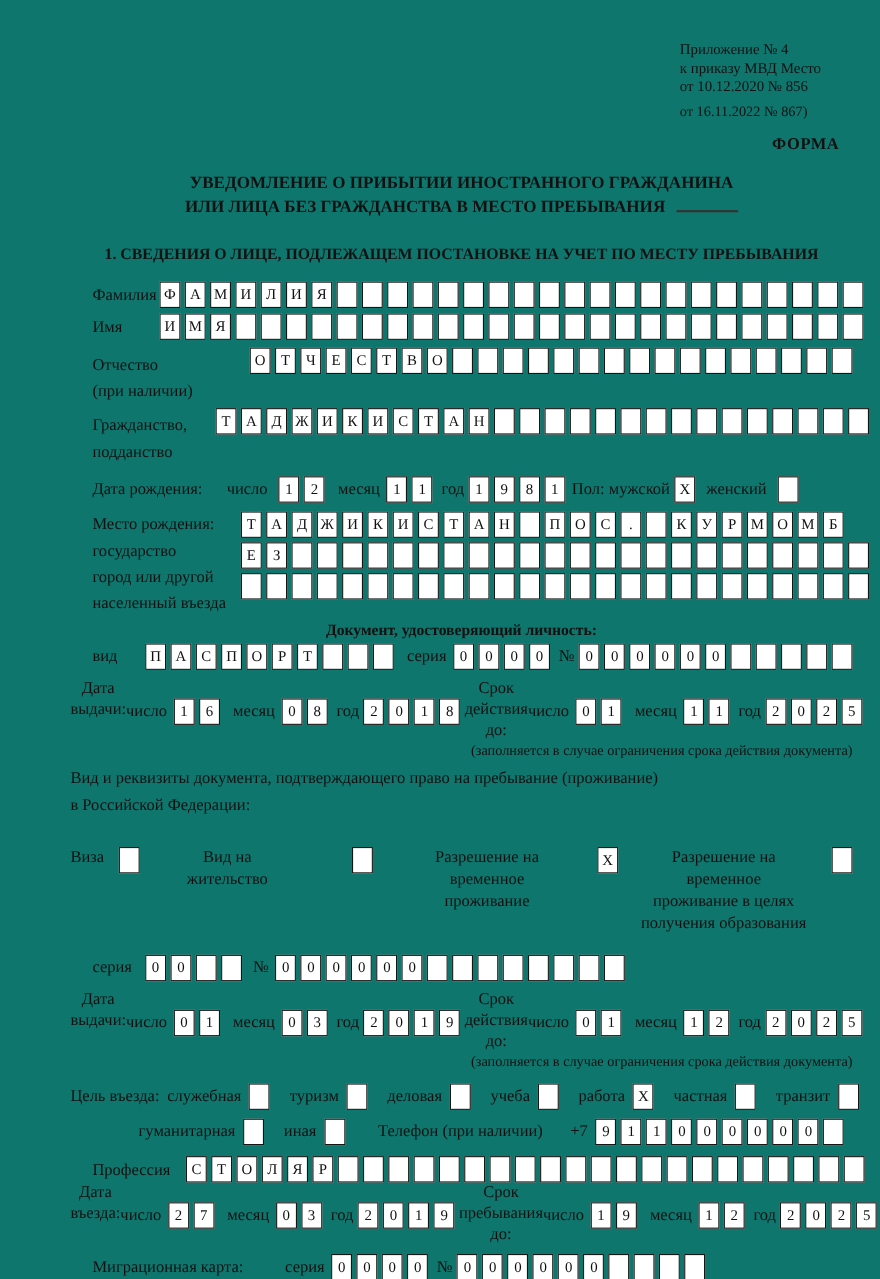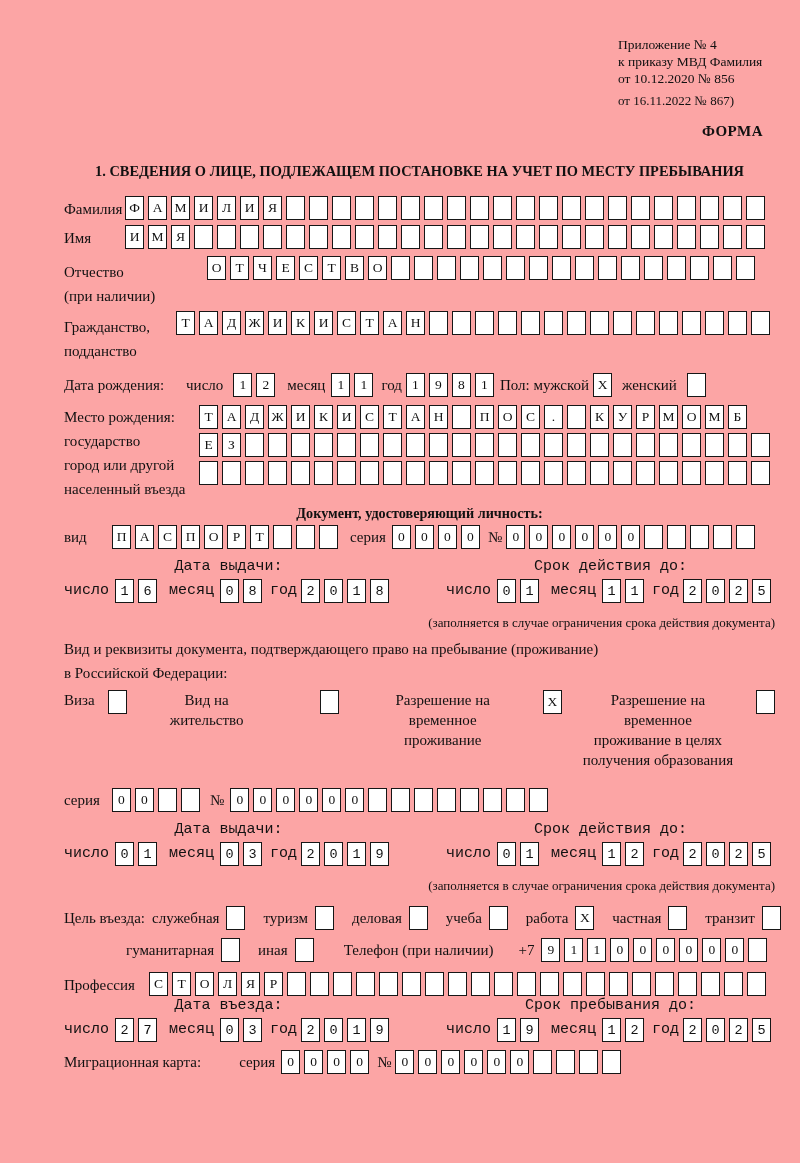--- a/index.html
+++ b/index.html
@@ -1,35 +1,35 @@
 <!DOCTYPE html>
 <html><head>
 <meta charset="utf-8">
 <style>
   html,body{margin:0;padding:0;background:#ffffff;}
   .page{
     position:relative;
     width:800px;height:1163px;
     box-sizing:border-box;
     padding:36px 25px 18px 64px;
-    background:#fca5a5;
+    background:#0f766e;
     color:#111;
     font-family:"Liberation Serif", serif;
     overflow:hidden;
   }
   
   .appendix{margin-left:554px;font-size:13.5px;line-height:17px;}
   .edition{margin-left:554px;font-size:13px;line-height:17px;margin-top:5px;}
   .forma{margin-top:14px;text-align:right;padding-right:12px;font-weight:bold;font-size:15px;letter-spacing:.5px;}
   
   .title{margin-top:16px;text-align:center;font-weight:bold;font-size:15.5px;line-height:22px;}
   .blank-underline{display:inline-block;width:56px;border-bottom:2px solid #333;margin-left:10px;vertical-align:baseline;}
   .sec1{margin-top:23px;font-weight:bold;font-size:14.4px;text-align:center;white-space:nowrap;}
   
-  .r{display:flex;align-items:flex-start;}
+  .r{display:flex;align-items:flex-start;margin-left:20px;}
   .lbl{font-size:15px;line-height:19px;flex:none;padding-top:4px;}
   .lines .ln{font-size:15px;line-height:24px;}
   .w-name{width:61px;}
   .w-cit{width:112px;}
   .w-pat{width:143px;}
   .w-bp{width:135px;}
   .w-prof{width:85px;}
   
   .cells{display:flex;flex:none;}
   .cell{
@@ -40,53 +40,57 @@
   }
   .rowstack .cells{margin-bottom:4px;}
   
   .ilbl{font-size:15px;line-height:24px;padding:0 6px 0 8px;flex:none;}
   .ilbl.first{padding-left:0;}
   
   .doc-heading{margin-top:4px;text-align:center;font-weight:bold;font-size:14.2px;}
   
   .dates{margin-top:8px;}
   .dates-row{display:flex;justify-content:space-between;}
-  .dates-col{display:flex;flex-direction:column;font-family:Liberation Mono, monospace;}
+  .dates-col{display:flex;flex-direction:row;}
   .dates-caption{font-size:15px;text-align:center;line-height:19px;}
   .dg{display:flex;align-items:center;margin-top:3px;}
-  .note{font-size:13px;text-align:right;margin-top:12px;}
+  .note{font-size:13px;text-align:right;margin-top:0;}
   
   .chk-row{display:flex;align-items:flex-start;margin-top:6px;}
-  .chk-item{display:flex;align-items:flex-start;}
+  .chk-item{display:flex;align-items:flex-start;margin-top:21px;}
   .chk-text{font-size:15px;line-height:20px;text-align:center;}
   .chk-item .cell{margin-left:8px;margin-right:0;}
   
   .purpose-row{display:flex;align-items:center;margin-top:12px;}
   .p-lbl{font-size:15px;padding-right:7px;flex:none;}
   .p-gap{width:14px;flex:none;}
   .mt3{margin-top:3px;}  .mt5{margin-top:5px;}  .mt7{margin-top:7px;}
   .mt8{margin-top:8px;}  .mt10{margin-top:10px;}
   .mt16{margin-top:16px;} .mt18{margin-top:18px;}
   .introline{font-size:15px;line-height:21px;}
 </style>
 </head>
 <body>
 
 <div class="page">
 
   <div class="appendix">
     <div>Приложение № 4</div>
-    <div>к приказу МВД Фамилия</div>
+    <div>к приказу МВД Место</div>
     <div>от 10.12.2020 № 856</div>
   </div>
   <div class="edition">
     <div>от 16.11.2022 № 867)</div>
   </div>
   <div class="forma">ФОРМА</div>
 
+  <div class="title">
+    <div>УВЕДОМЛЕНИЕ О ПРИБЫТИИ ИНОСТРАННОГО ГРАЖДАНИНА</div>
+    <div><span>ИЛИ ЛИЦА БЕЗ ГРАЖДАНСТВА В МЕСТО ПРЕБЫВАНИЯ</span><span class="blank-underline"></span></div>
+  </div>
 
   <div class="sec1">1. СВЕДЕНИЯ О ЛИЦЕ, ПОДЛЕЖАЩЕМ ПОСТАНОВКЕ НА УЧЕТ ПО МЕСТУ ПРЕБЫВАНИЯ</div>
 
   <div class="r mt16">
     <div class="lbl w-name">Фамилия</div>
     <div class="cells">
         <span class="cell">Ф</span>
         <span class="cell">А</span>
         <span class="cell">М</span>
         <span class="cell">И</span>

